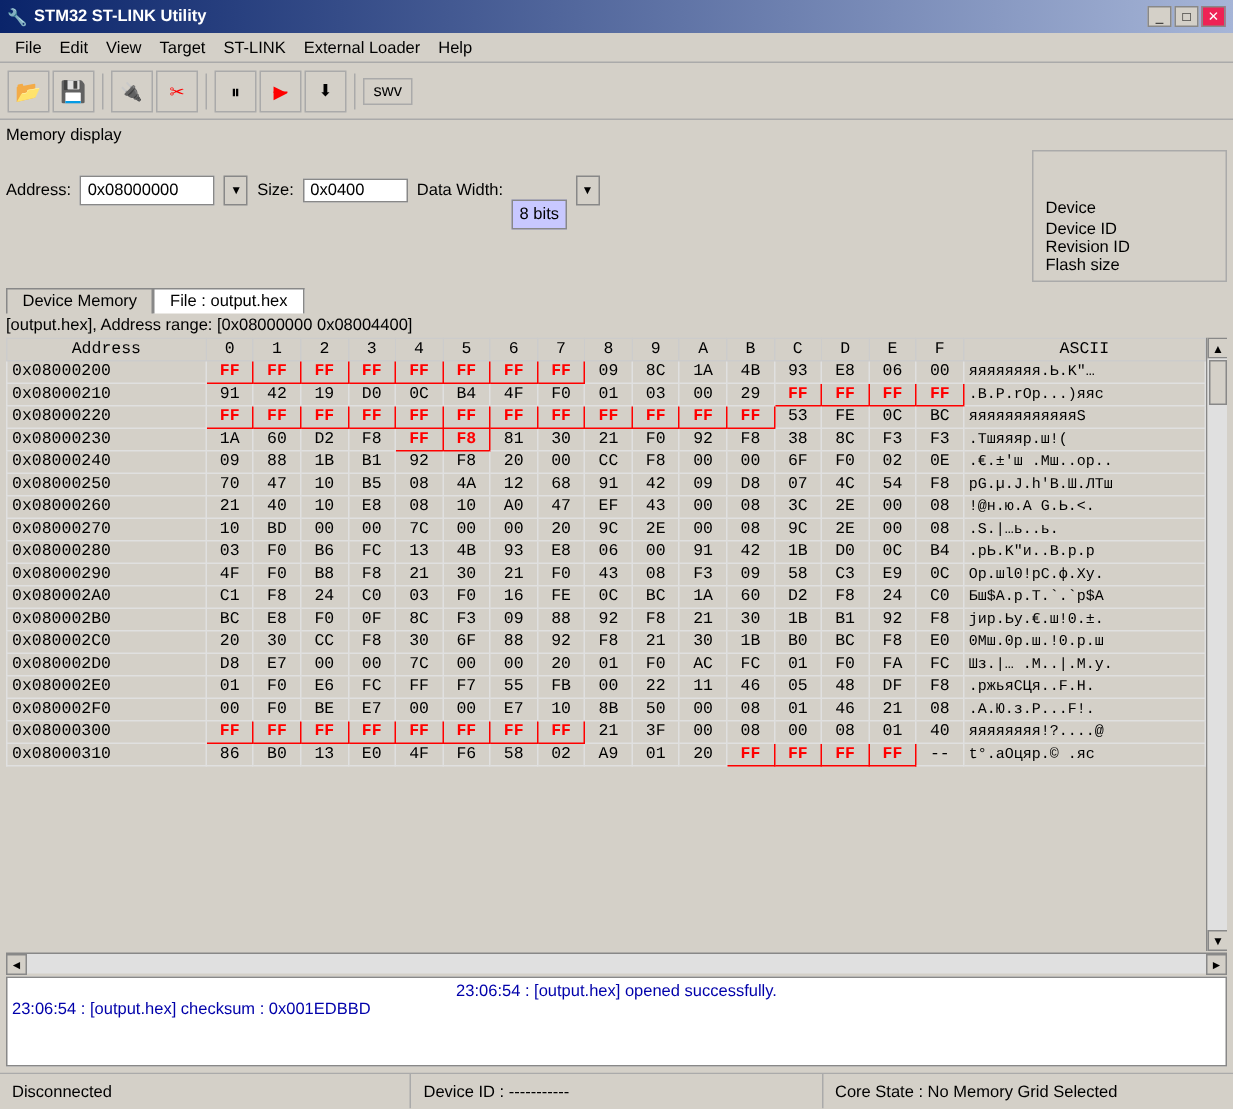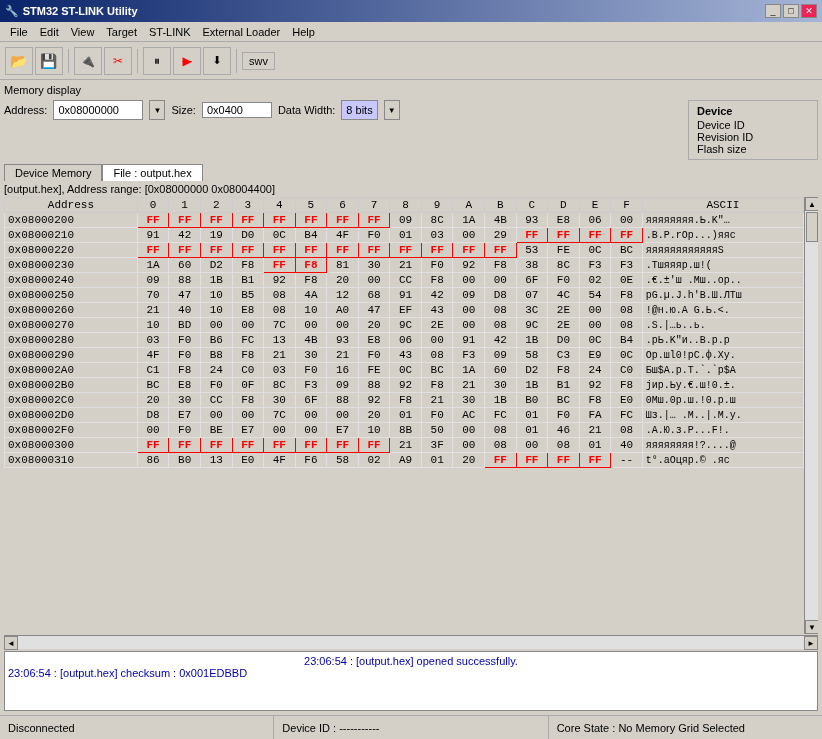--- a/index.html
+++ b/index.html
@@ -277,27 +277,27 @@
 
     <div style="display:flex; align-items:flex-start; gap:8px; margin-bottom:4px;">
       <div style="flex:1;">
         <div class="address-bar">
           <label>Address:</label>
           <input class="address-input" value="0x08000000" style="">
           <div class="dropdown-btn">▼</div>
           <label>Size:</label>
           <input class="size-input" value="0x0400" style="">
           <label>Data Width:</label>
-          <div style="background:#c8c8ff; border:1px solid #888; padding:1px 4px; font-size:11px; height:20px; display:flex; align-items:center;">8 bits</div>
+          <div style="background:#c8c8ff; border:1px solid #888; padding:1px 4px; font-size:11px; height:20px; display:flex; align-items:center;margin-top:33px;">8 bits</div>
           <div class="dropdown-btn">▼</div>
         </div>
       </div>
 
       <div style="background:#d4d0c8; border:1px solid #aaa; padding:4px 8px; font-size:11px; min-width:130px;">
-        <div style="font-weight:bold; margin-bottom:2px;">Device</div>
+        <div style="font-weight:normal; margin-bottom:2px;margin-top:28px;">Device</div>
         <div>Device ID</div>
         <div>Revision ID</div>
         <div>Flash size</div>
       </div>
     </div>
 
     <div class="tabs-row">
       <div class="tab">Device Memory</div>
       <div class="tab active">File : output.hex</div>
     </div>
@@ -604,20 +604,40 @@
                 <td>F0</td>
                 <td>AC</td>
                 <td>FC</td>
                 <td>01</td>
                 <td>F0</td>
                 <td>FA</td>
                 <td>FC</td>
                 <td class="ascii">Шз.|… .М..|.М.у.</td>
               </tr>
               <tr>
+                <td class="address">0x080002E0</td>
+                <td>01</td>
+                <td>F0</td>
+                <td>E6</td>
+                <td>FC</td>
+                <td>FF</td>
+                <td>F7</td>
+                <td>55</td>
+                <td>FB</td>
+                <td>00</td>
+                <td>22</td>
+                <td>11</td>
+                <td>46</td>
+                <td>05</td>
+                <td>48</td>
+                <td>DF</td>
+                <td>F8</td>
+                <td class="ascii">.ржьяСЦя..F.H.</td>
+              </tr>
+              <tr>
                 <td class="address">0x080002F0</td>
                 <td>00</td>
                 <td>F0</td>
                 <td>BE</td>
                 <td>E7</td>
                 <td>00</td>
                 <td>00</td>
                 <td>E7</td>
                 <td>10</td>
                 <td>8B</td>

